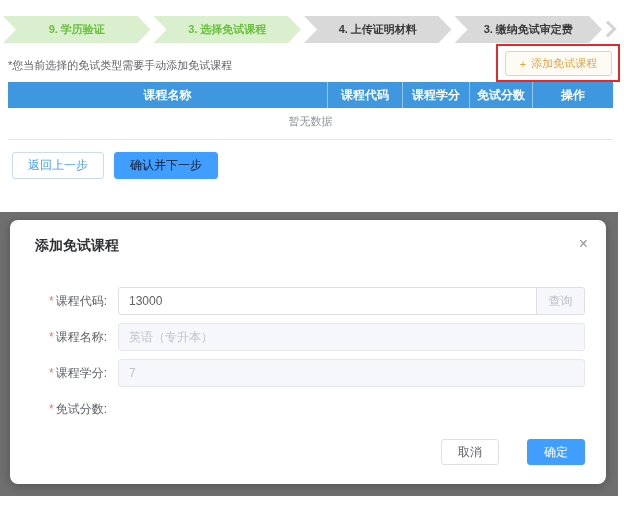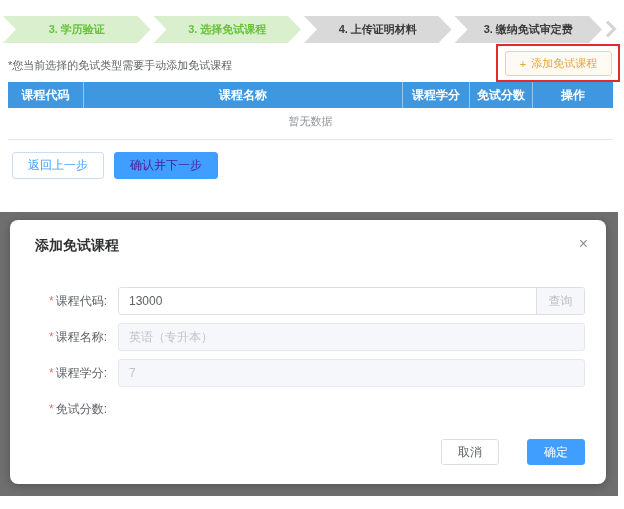--- a/index.html
+++ b/index.html
@@ -34,21 +34,21 @@
   .th--name { flex:1; } .th--code { width:75px; } .th--credit { width:67px; }
   .th--score { width:63px; } .th--op { width:81px; }
   .tbody-empty { height:31px; line-height:26px; text-align:center; color:#909399; font-size:11px; }
 
   
   .footer-actions { position:absolute; left:0; top:152px; width:624px;
     display:flex; justify-content:flex-start; gap:10px;margin-left:12px; }
   .btn { font-size:12px; height:27px; padding:0 15px; border-radius:3px; cursor:pointer;
     font-family:inherit; }
   .btn-back { background:#fff; border:1px solid #c9dcf0; color:#409eff; }
-  .btn-next { background:#409eff; border:1px solid #409eff; color:#4c1d95; }
+  .btn-next { background:#409eff; border:1px solid #409eff; color:#0f172a; }
 
   
   .backdrop { position:absolute; left:0; top:212px; width:618px; height:284px; background:#6f6f6f; }
   .dialog { position:absolute; left:10px; top:8px; width:596px; height:264px; background:#fff;
     border-radius:8px; box-shadow:0 2px 10px rgba(0,0,0,0.25); }
   .dialog-title { position:absolute; left:25px; top:17px; font-size:14px; font-weight:bold; color:#303133; }
   .dialog-close { position:absolute; right:14px; top:12px; background:none; border:none;
     color:#909399; font-size:16px; cursor:pointer; font-family:inherit; line-height:1; padding:4px; }
 
   .form-row { position:absolute; left:28px; width:547px; height:28px; display:flex; align-items:center; }
@@ -67,39 +67,39 @@
   .btn-sm { width:58px; height:26px; font-size:12px; border-radius:3px; cursor:pointer; font-family:inherit; }
   .btn-cancel { background:#fff; border:1px solid #dcdfe6; color:#606266; }
   .btn-confirm { background:#409eff; border:1px solid #409eff; color:#fff; }
 </style>
 </head>
 <body>
 
 <div class="page">
 
   <div class="wizard">
-    <div class="step step--done">3. 学历验证</div>
+    <div class="step step--done">9. 学历验证</div>
     <div class="step step--done">3. 选择免试课程</div>
     <div class="step step--pending">4. 上传证明材料</div>
     <div class="step step--pending">3. 缴纳免试审定费</div>
   </div>
   <span class="wizard-tail"></span>
 
   <div class="note">*您当前选择的免试类型需要手动添加免试课程</div>
 
   <div class="annotation-box"></div>
   <button class="add-btn">
     <span>+</span>
     <span>添加免试课程</span>
   </button>
 
   <div class="table">
     <div class="thead">
+      <div class="th th--name">课程名称</div>
       <div class="th th--code">课程代码</div>
-      <div class="th th--name">课程名称</div>
       <div class="th th--credit">课程学分</div>
       <div class="th th--score">免试分数</div>
       <div class="th th--op">操作</div>
     </div>
     <div class="tbody-empty">暂无数据</div>
   </div>
 
   <div class="footer-actions">
     <button class="btn btn-back">返回上一步</button>
     <button class="btn btn-next">确认并下一步</button>

